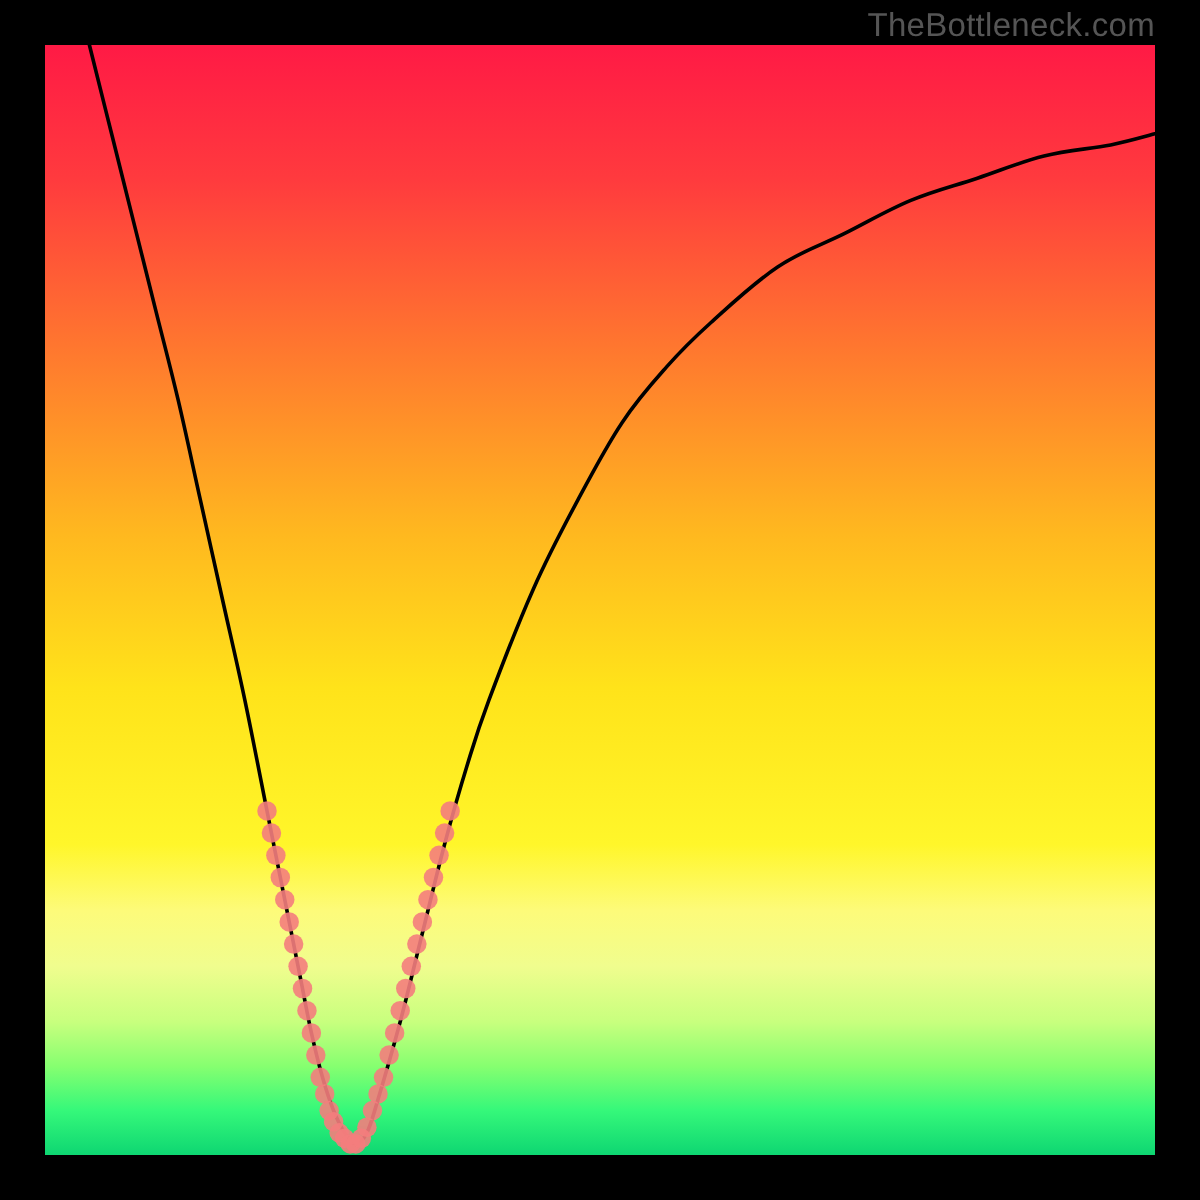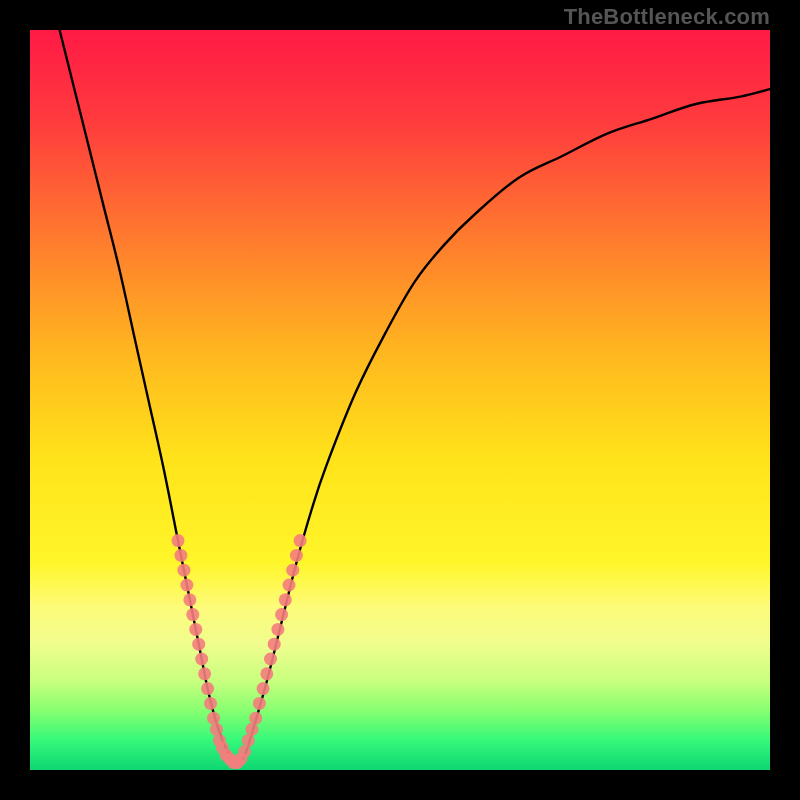--- a/index.html
+++ b/index.html
@@ -26,21 +26,21 @@
     width: 740px;
     height: 740px;
     
   }
   .watermark {
     position: absolute;
     top: 4px;
     right: 30px;
     color: #555;
     font-size: 22px;
-    font-weight: 700;
+    font-weight: 400;
     letter-spacing: 0.2px;
     user-select: none;
   }
   svg.curve {
     position: absolute;
     left: 0;
     top: 0;
     width: 740px;
     height: 740px;
     overflow: visible;

